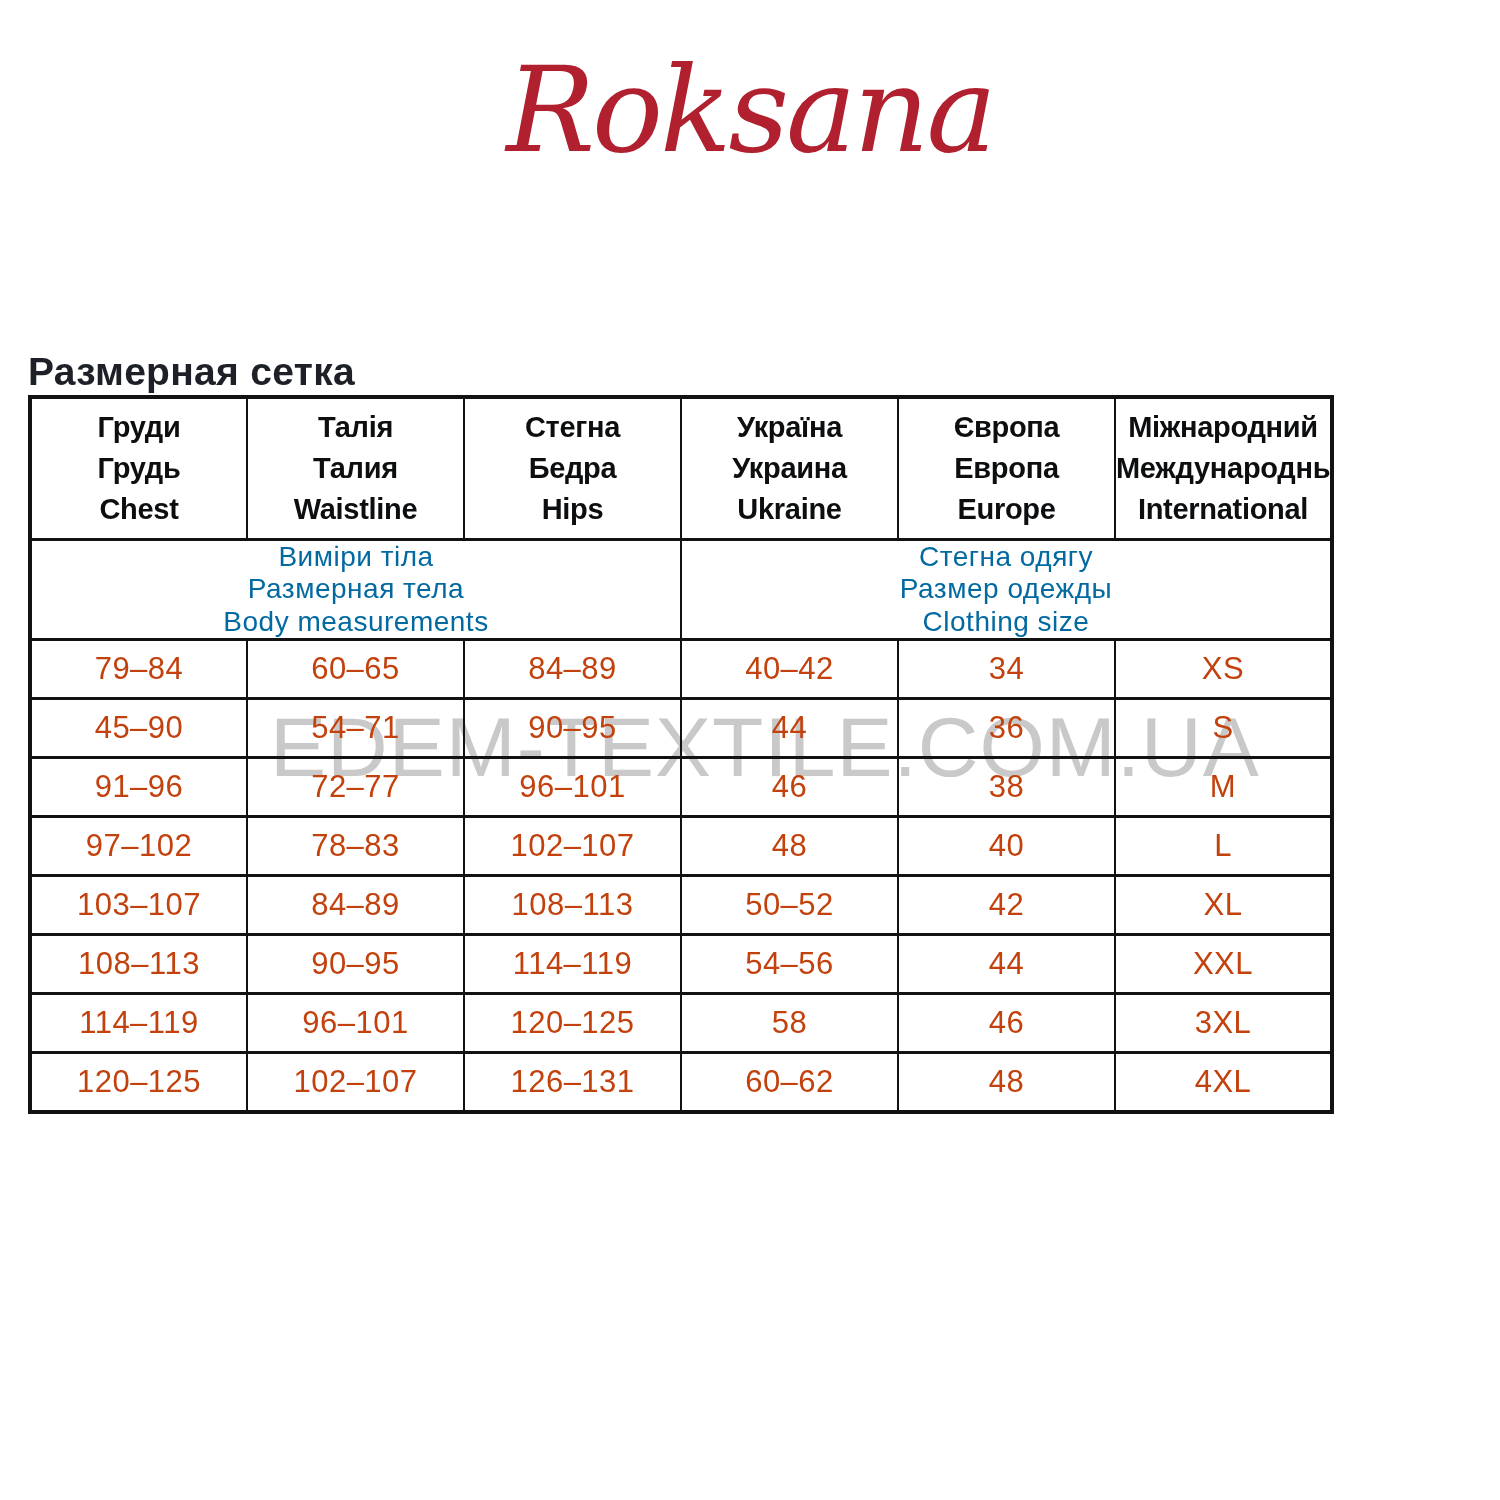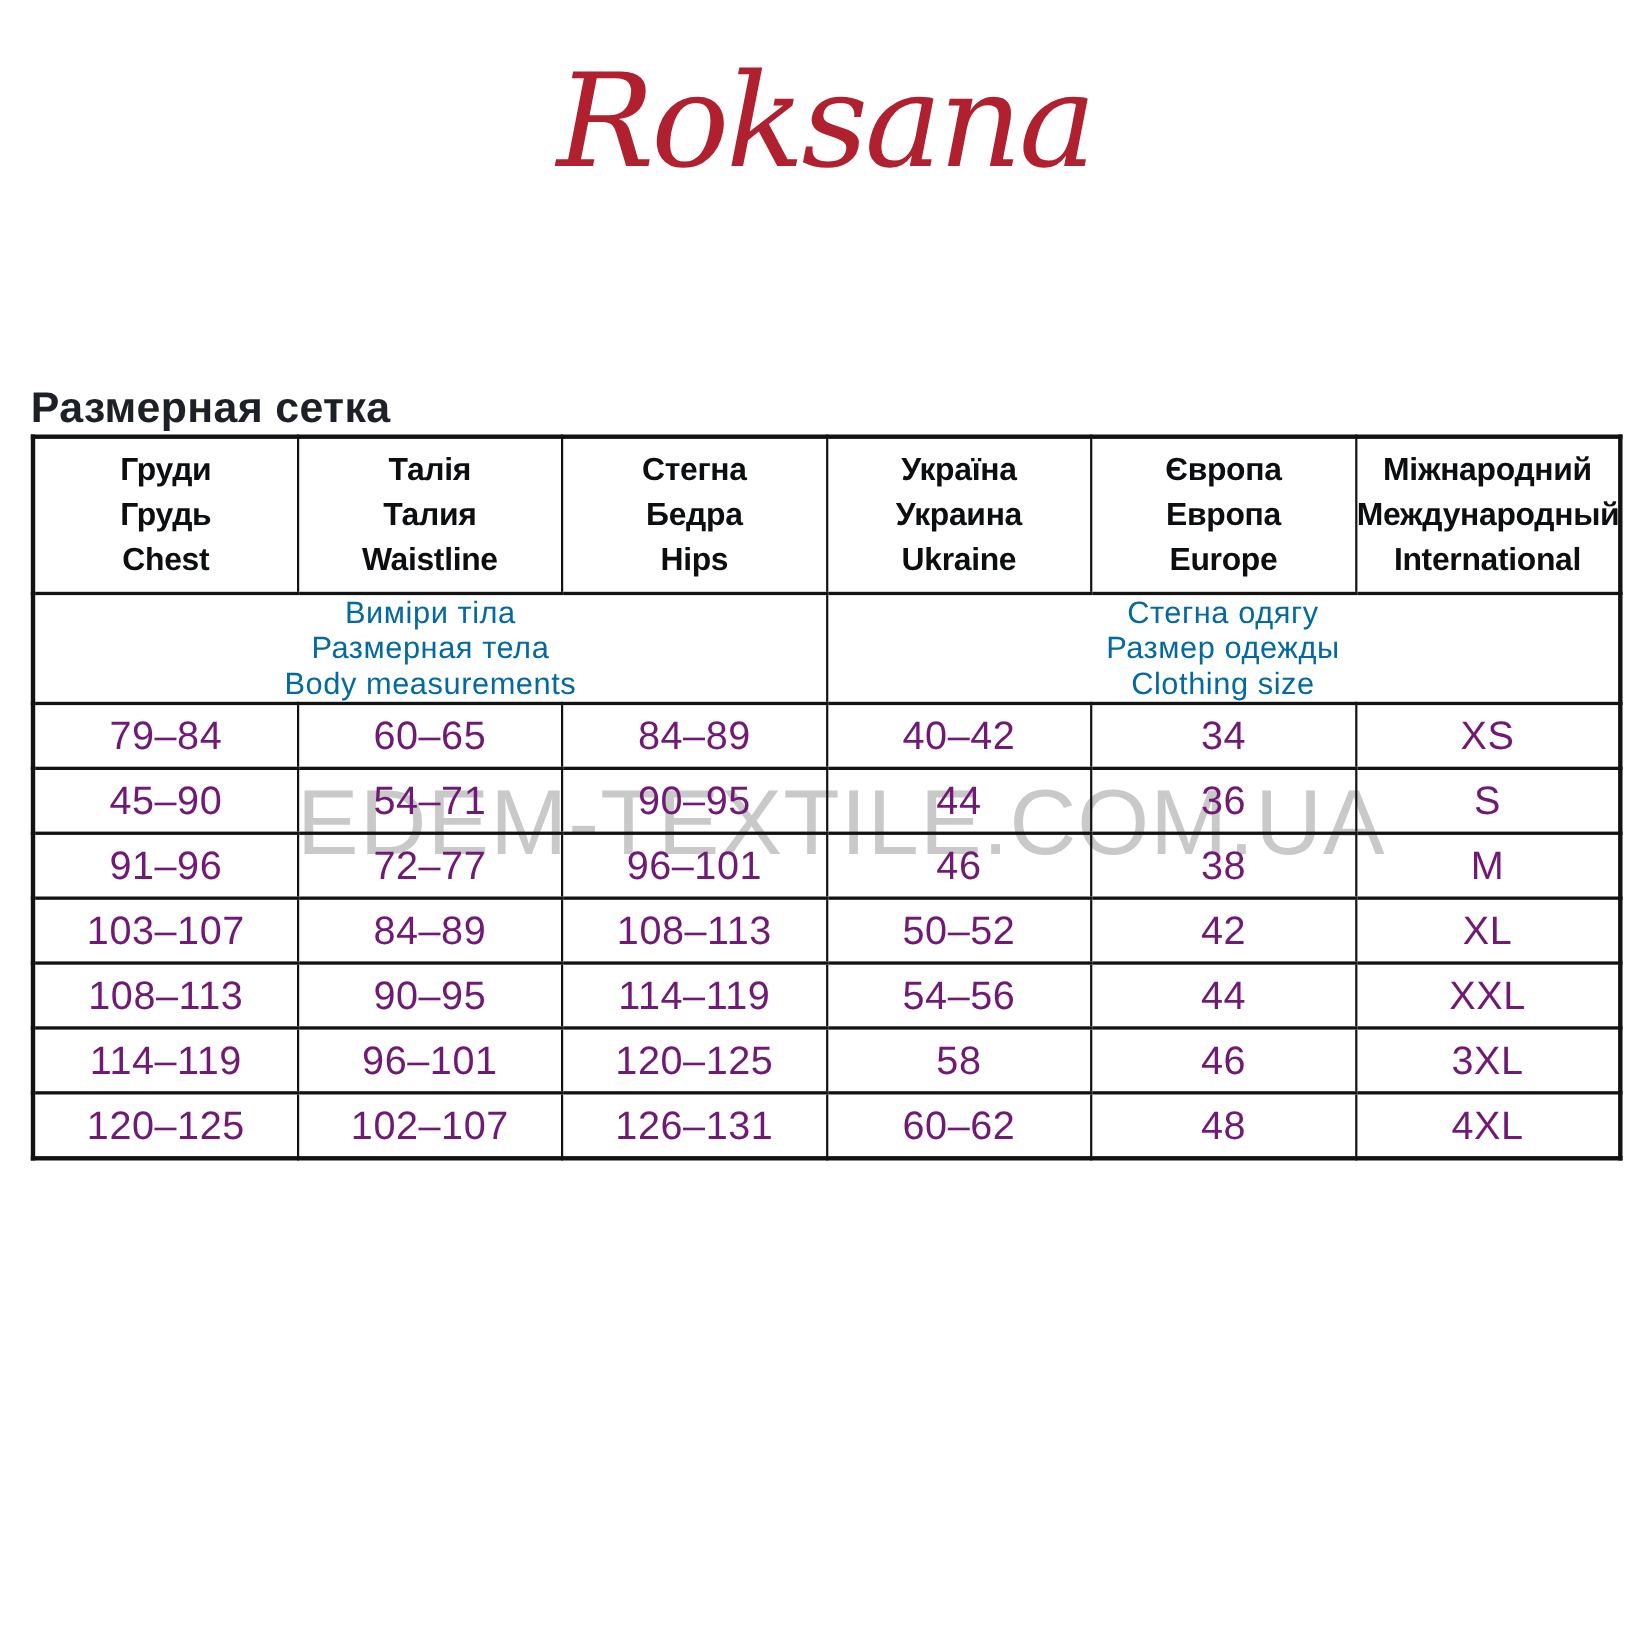--- a/index.html
+++ b/index.html
@@ -47,21 +47,21 @@
     font-size: 84px;
     color: #c9c9c9;
     letter-spacing: 1px;
     white-space: nowrap;
     margin-left: 16px;
   }
   table.size-chart {
     position: absolute;
     top: 395px;
     left: 28px;
-    width: 1447px;
+    width: 1306px;
     z-index: 1;
     border-collapse: collapse;
     table-layout: fixed;
     background: transparent;
     border: 4px solid #121212;
   }
   .size-chart th, .size-chart td {
     border: 3px solid #121212;
     border-left-width: 2px;
     border-right-width: 2px;
@@ -82,23 +82,23 @@
   .size-chart tr.group-row td {
     height: 97px;
     font-size: 28px;
     font-weight: normal;
     color: #0369a1;
     line-height: 1.15;
     letter-spacing: 0.5px;
   }
   .size-chart tr.data-row td {
     height: 56px;
-    font-size: 36px;
+    font-size: 31px;
     font-weight: normal;
-    color: #701a75;
+    color: #c2410c;
     letter-spacing: 0.5px;
   }
   .hline { display: block; }
 </style>
 </head>
 <body>
 
 <div class="page">
 
   <div class="logo">Roksana</div>
@@ -173,20 +173,28 @@
       </tr>
       <tr class="data-row">
         <td>91–96</td>
         <td>72–77</td>
         <td>96–101</td>
         <td>46</td>
         <td>38</td>
         <td>M</td>
       </tr>
       <tr class="data-row">
+        <td>97–102</td>
+        <td>78–83</td>
+        <td>102–107</td>
+        <td>48</td>
+        <td>40</td>
+        <td>L</td>
+      </tr>
+      <tr class="data-row">
         <td>103–107</td>
         <td>84–89</td>
         <td>108–113</td>
         <td>50–52</td>
         <td>42</td>
         <td>XL</td>
       </tr>
       <tr class="data-row">
         <td>108–113</td>
         <td>90–95</td>

